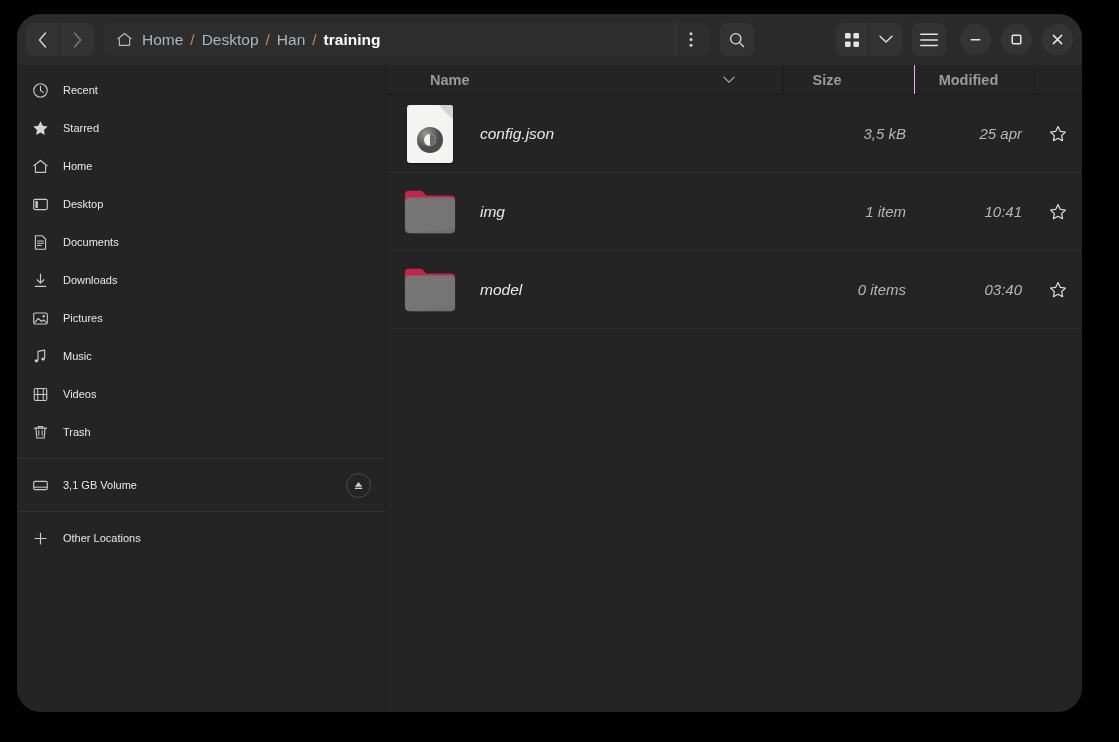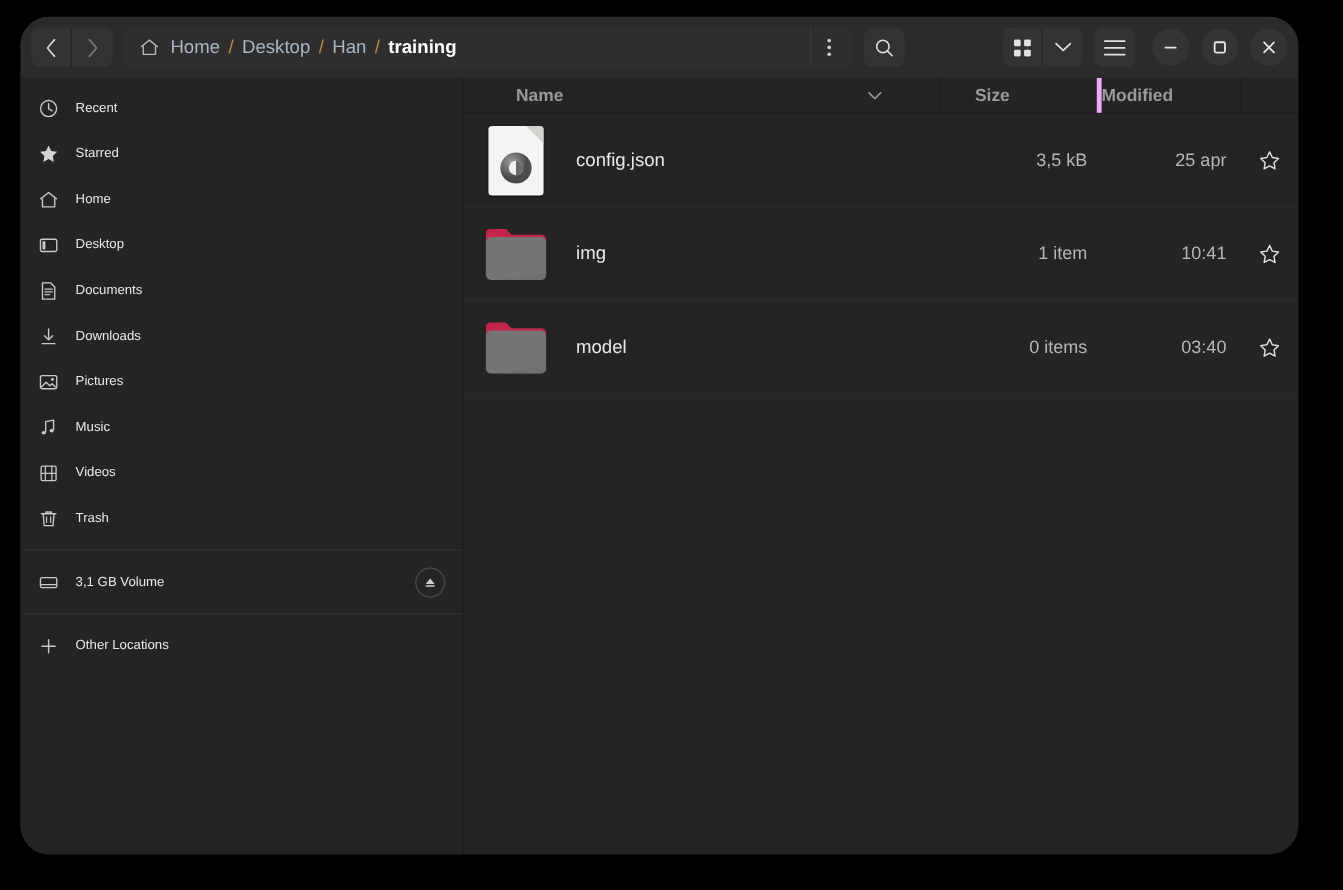--- a/index.html
+++ b/index.html
@@ -204,25 +204,25 @@
     font-weight: bold;
     color: #9a9a9a;
     cursor: pointer;
     display: flex;
     align-items: center;
     height: 100%;
     margin-left: 36px;
   }
   .ch-name { flex: 1; padding-left: 4px; }
   .ch-size { width: 95px; justify-content: center; border-left: 1px solid #1b1b1b; padding-right: 8px; }
-  .ch-mod  { width: 120px; justify-content: flex-start; border-left: 4px solid #f0abfc; padding-right: 12px; }
+  .ch-mod  { width: 120px; justify-content: center; border-left: 1px solid #f0abfc; padding-right: 12px; }
   .ch-tail { width: 48px; border-left: 1px solid #1b1b1b; height: 100%; }
   .sort-chev { margin-right: 12px; display: flex; align-items: center; }
 
-  .rows { flex: 1; }
+  .rows { flex: 1; font-style: italic; }
   .row {
     height: 78px;
     display: flex;
     align-items: center;
     border-bottom: 1px solid #2b2b2b;
     cursor: pointer;
     padding-left: 16px;
   }
   .row-icon {
     width: 56px;

